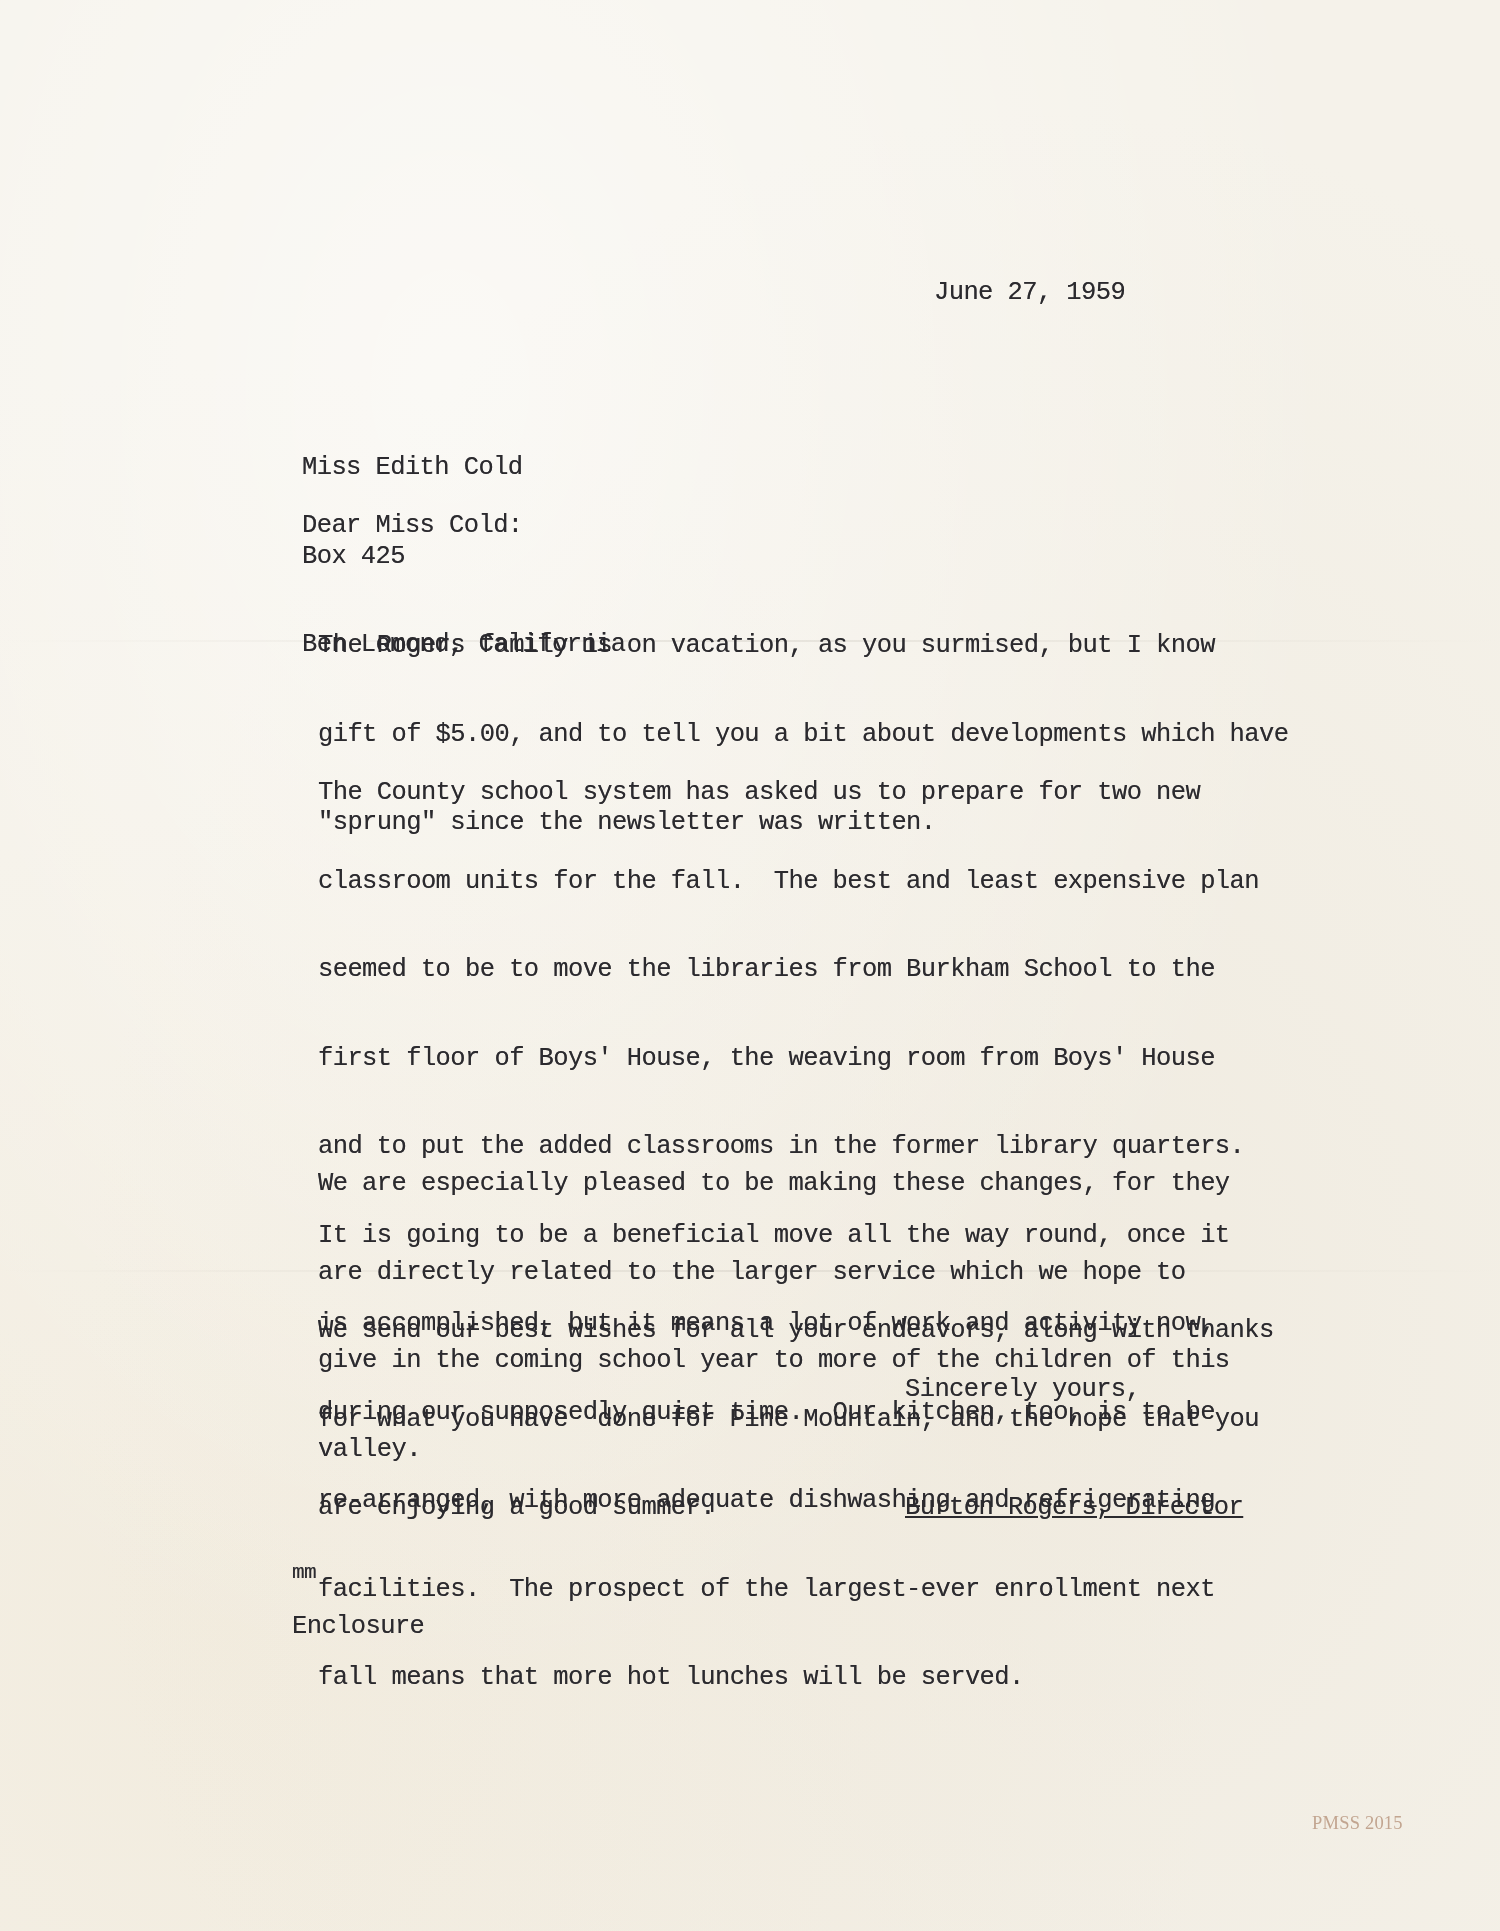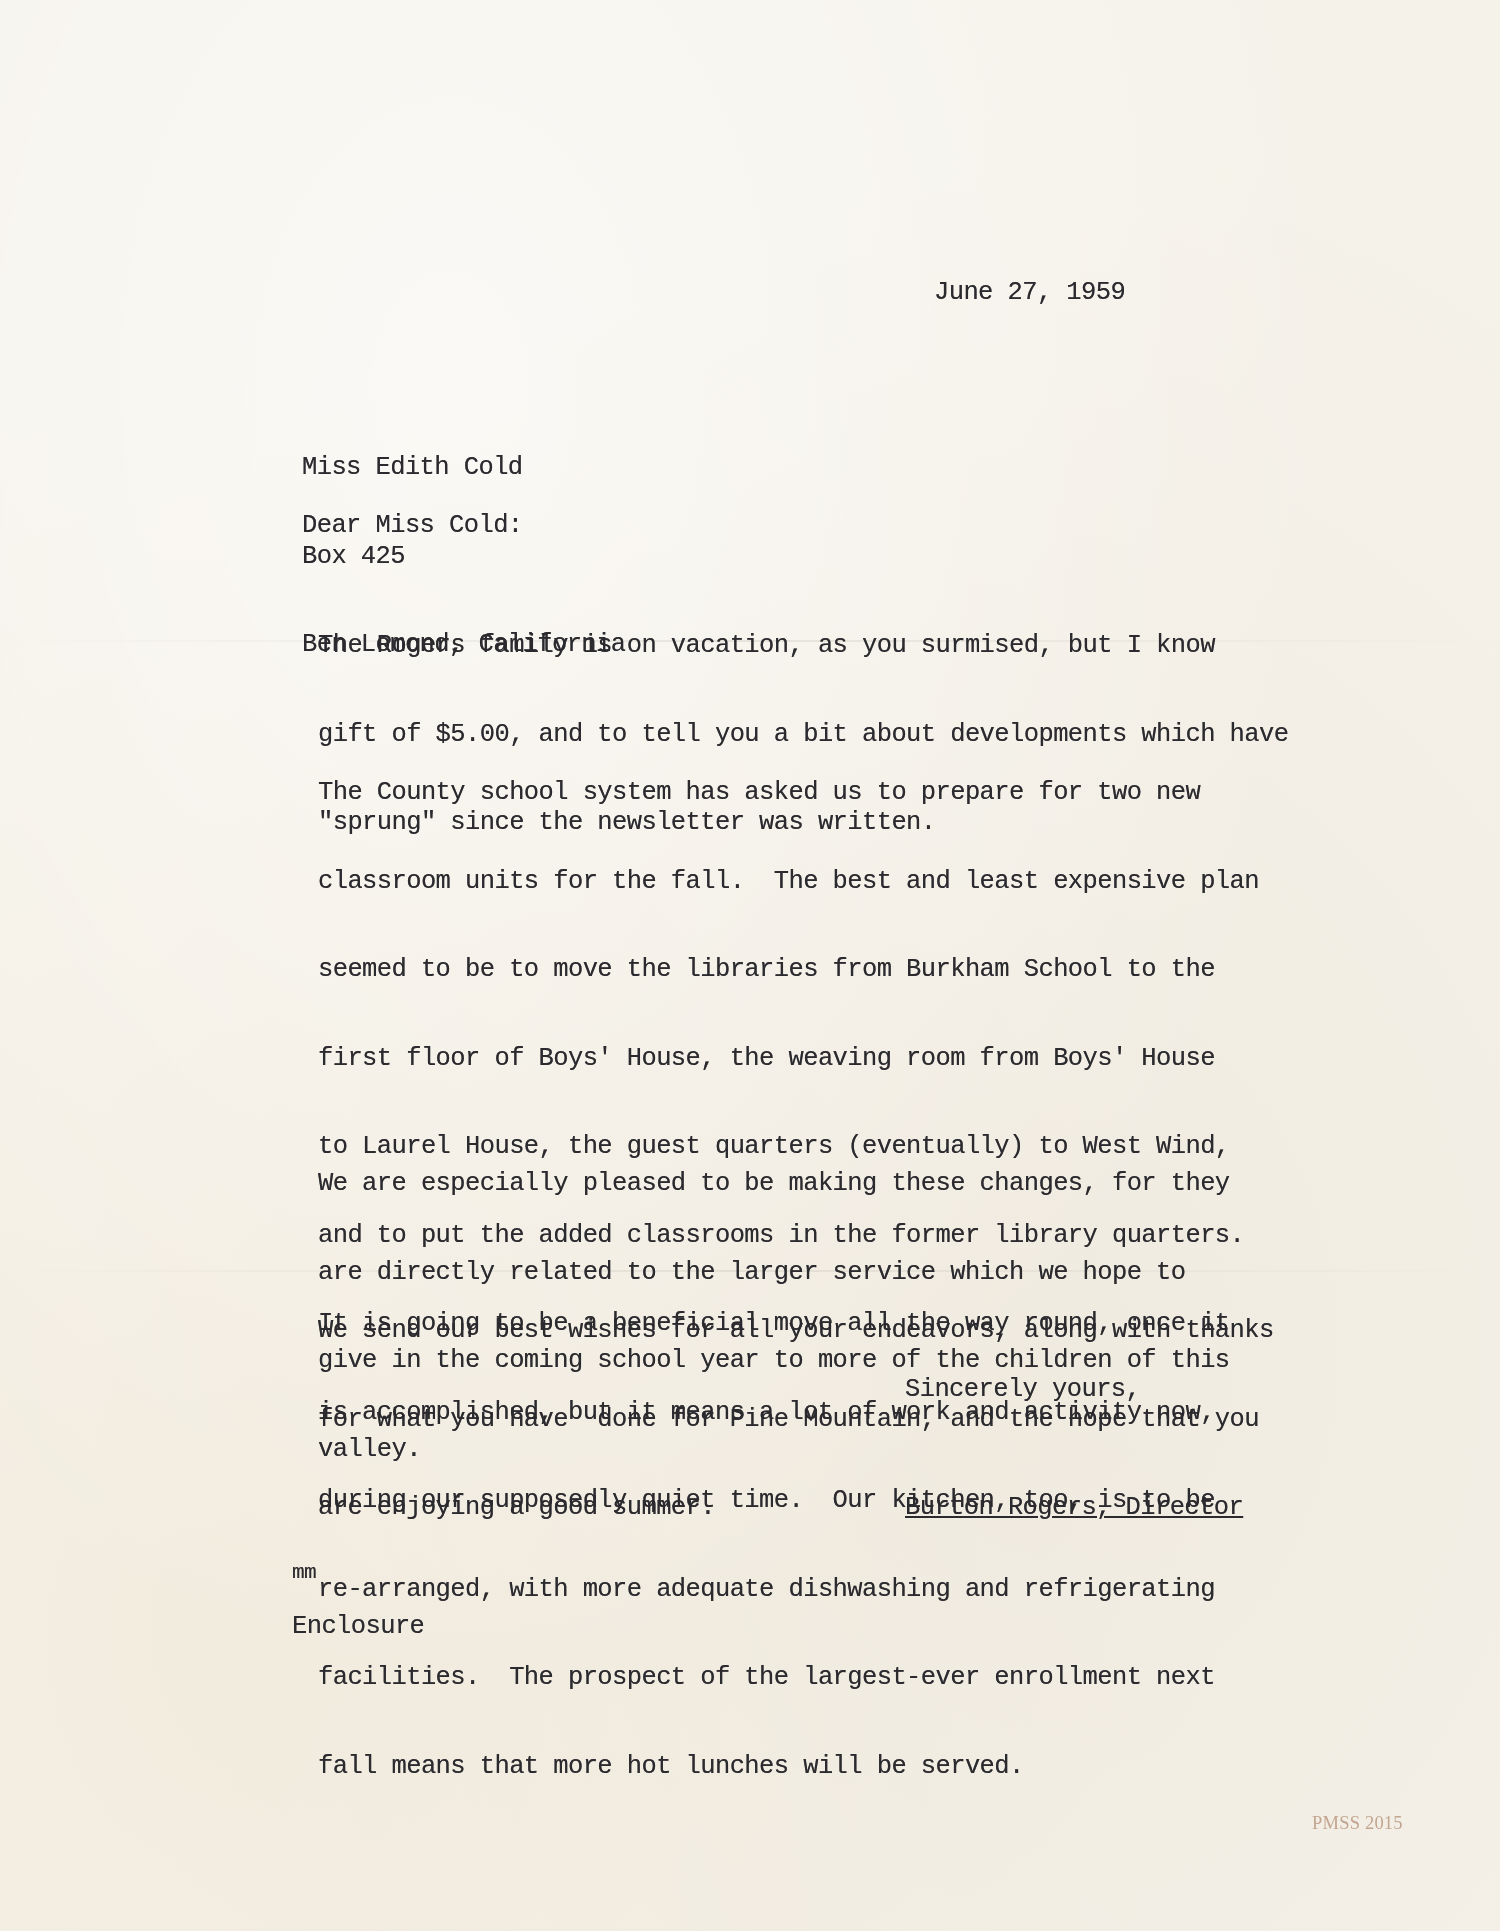--- a/index.html
+++ b/index.html
@@ -87,21 +87,20 @@
     <span class="line">The Rogers family is on vacation, as you surmised, but I know</span>
     <span class="line">gift of $5.00, and to tell you a bit about developments which have</span>
     <span class="line">"sprung" since the newsletter was written.</span>
   </div>
 
   <div class="typed para p2">
     <span class="line">The County school system has asked us to prepare for two new</span>
     <span class="line">classroom units for the fall.  The best and least expensive plan</span>
     <span class="line">seemed to be to move the libraries from Burkham School to the</span>
     <span class="line">first floor of Boys' House, the weaving room from Boys' House</span>
-    <span class="line">to Laurel House, the guest quarters (eventually) to West Wind,</span>
     <span class="line">and to put the added classrooms in the former library quarters.</span>
     <span class="line">It is going to be a beneficial move all the way round, once it</span>
     <span class="line">is accomplished, but it means a lot of work and activity now,</span>
     <span class="line">during our supposedly quiet time.  Our kitchen, too, is to be</span>
     <span class="line">re-arranged, with more adequate dishwashing and refrigerating</span>
     <span class="line">facilities.  The prospect of the largest-ever enrollment next</span>
     <span class="line">fall means that more hot lunches will be served.</span>
   </div>
 
   <div class="typed para p3">

